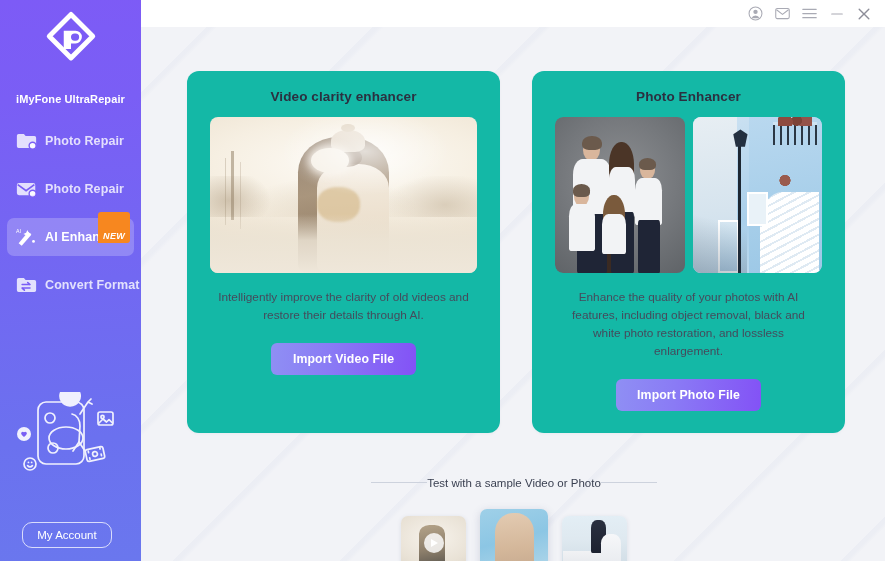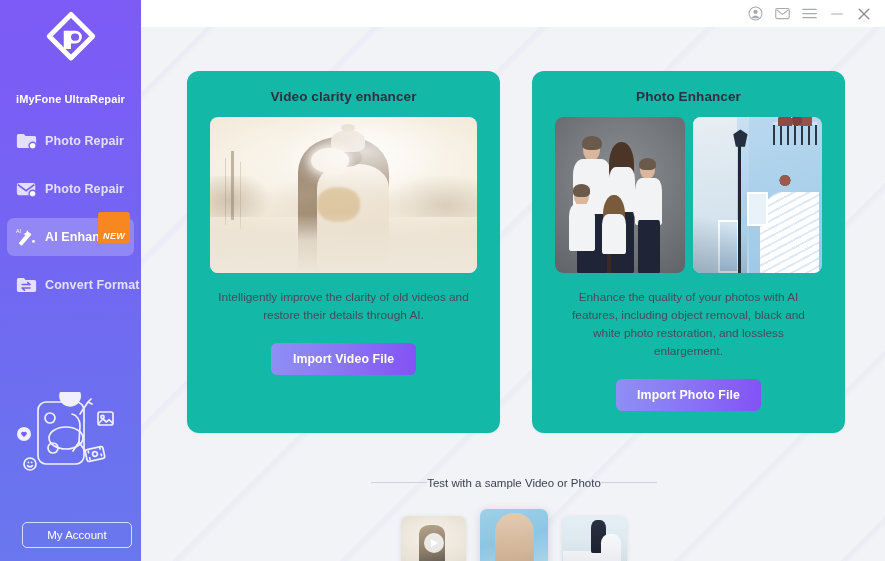--- a/index.html
+++ b/index.html
@@ -98,24 +98,24 @@
     top: 392px;
     width: 122px;
     height: 96px;
     opacity: .95;
   }
 
   .account-btn {
     position: absolute;
     left: 22px;
     bottom: 13px;
-    width: 110px;
+    width: 90px;
     height: 26px;
     border: 1px solid rgba(255,255,255,0.75);
-    border-radius: 5px;
+    border-radius: 10px;
     background: transparent;
     color: #ffffff;
     font-size: 11.5px;
     font-family: "Liberation Sans", sans-serif;
     cursor: pointer;
   }
 
   
   .right {
     position: relative;

